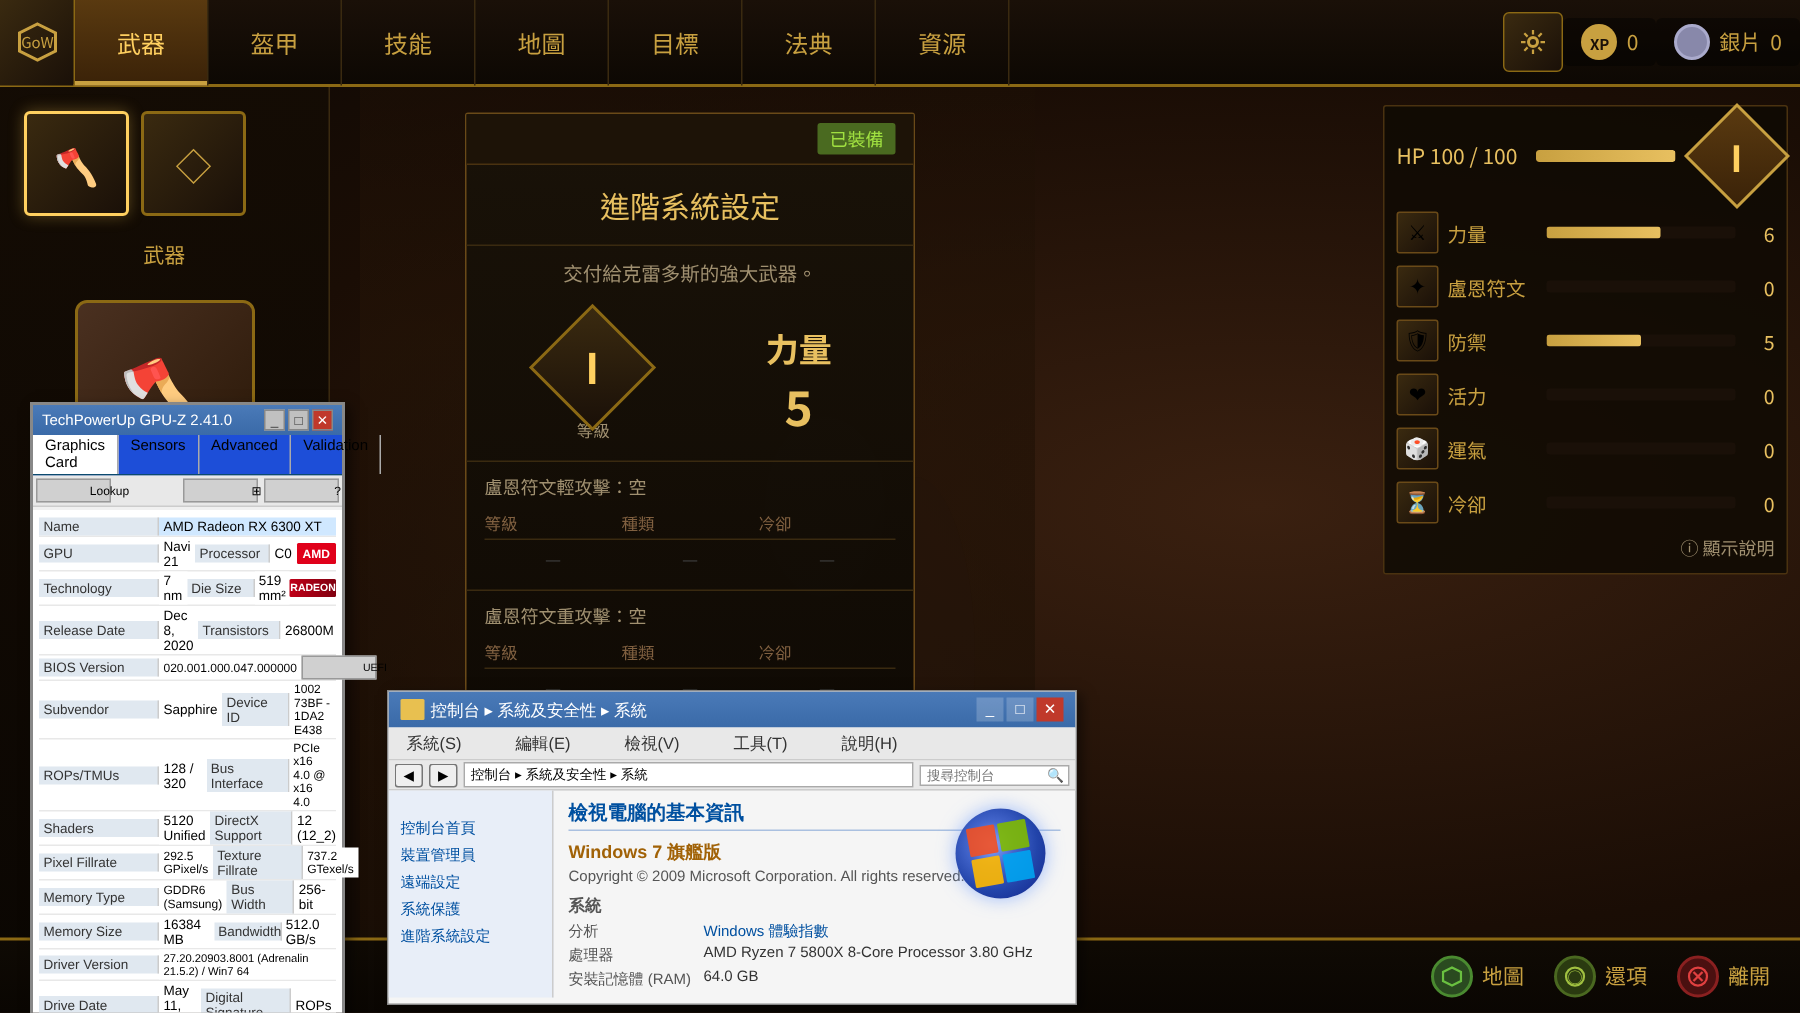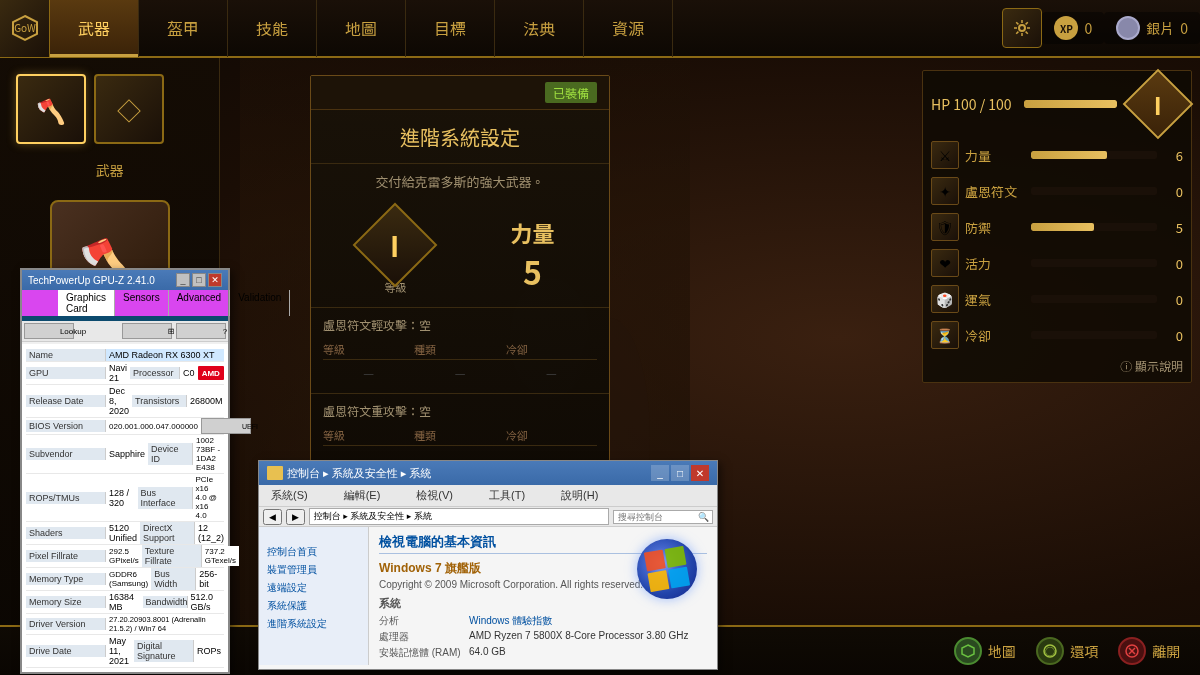--- a/index.html
+++ b/index.html
@@ -399,24 +399,23 @@
       background: #c0c0c0;
       border: 1px solid #888;
       display: flex;
       align-items: center;
       justify-content: center;
       font-size: 9px;
       cursor: pointer;
       color: #333;
     }
     .gpuz-tabs {
-      background: #d946ef;
-      display: flex;
-      border-bottom: 5px solid #0c4a6e;
-      padding-left: 36px;
+      background: #1d4ed8;
+      display: flex;
+      border-bottom: 1px solid #0c4a6e;
     }
     .gpuz-tab {
       padding: 2px 8px;
       font-size: 10px;
       cursor: pointer;
       border-right: 1px solid #aaa;
     }
     .gpuz-tab.active {
       background: white;
       color: #000;
@@ -926,20 +925,27 @@
     <div class="gpuz-row">
       <span class="gpuz-label">Name</span>
       <span class="gpuz-value highlight">AMD Radeon RX 6300 XT</span>
     </div>
     <div class="gpuz-row">
       <span class="gpuz-label">GPU</span>
       <span class="gpuz-value">Navi 21</span>
       <span class="gpuz-label" style="width:50px;">Processor</span>
       <span class="gpuz-value" style="width:20px;">C0</span>
       <div class="amd-logo">AMD</div>
+    </div>
+    <div class="gpuz-row">
+      <span class="gpuz-label">Technology</span>
+      <span class="gpuz-value">7 nm</span>
+      <span class="gpuz-label" style="width:45px;">Die Size</span>
+      <span class="gpuz-value">519 mm²</span>
+      <div class="radeon-logo">RADEON</div>
     </div>
     <div class="gpuz-row">
       <span class="gpuz-label">Release Date</span>
       <span class="gpuz-value">Dec 8, 2020</span>
       <span class="gpuz-label" style="width:55px;">Transistors</span>
       <span class="gpuz-value">26800M</span>
     </div>
     <div class="gpuz-row">
       <span class="gpuz-label">BIOS Version</span>
       <span class="gpuz-value" style="font-size:8px;">020.001.000.047.000000</span>

